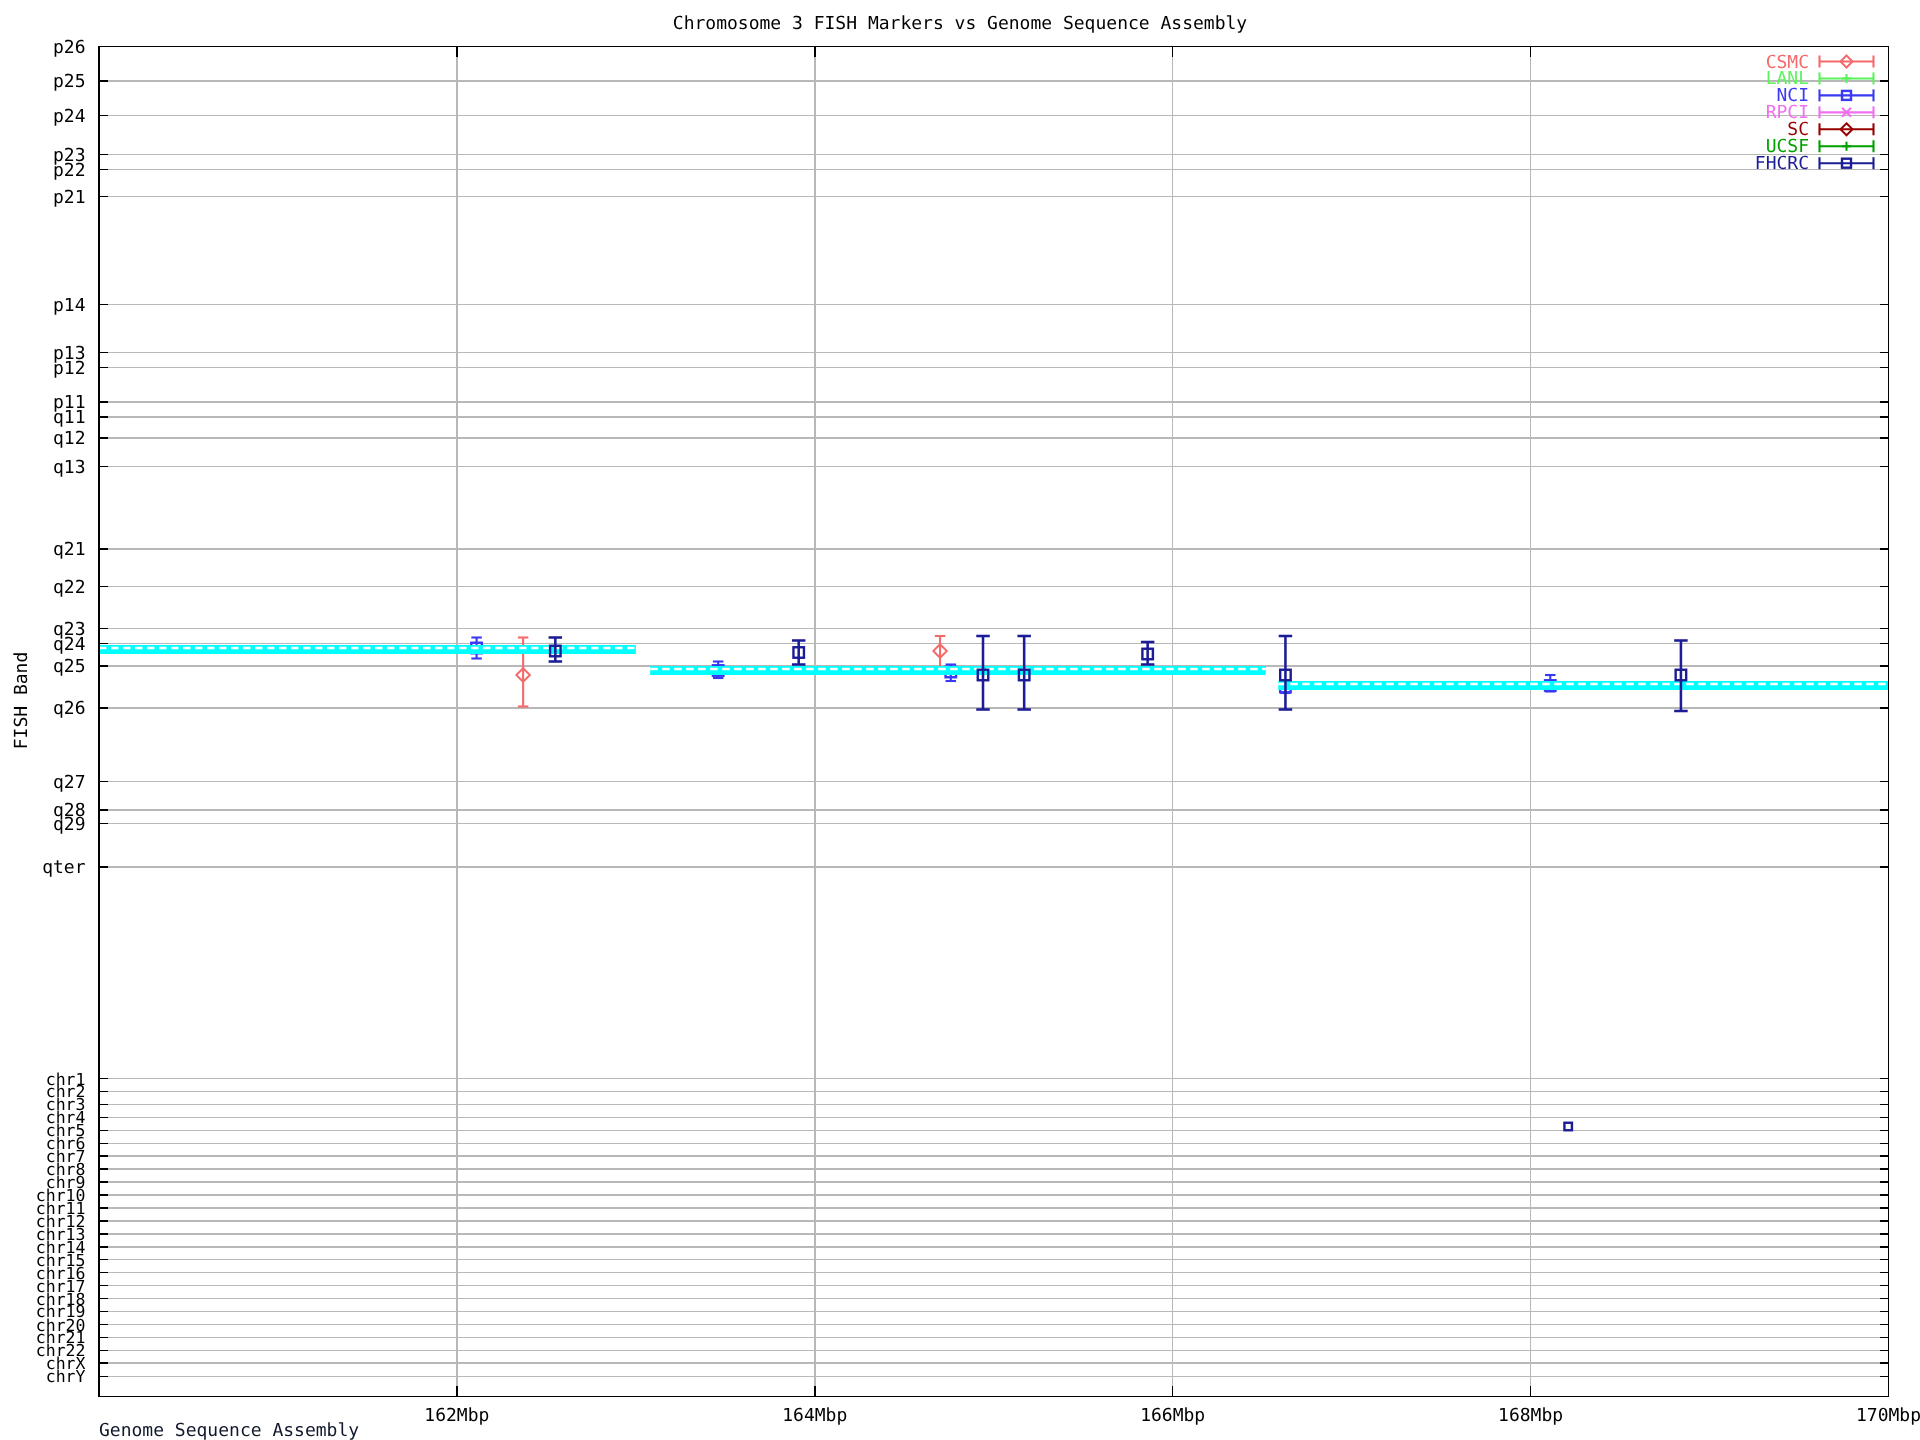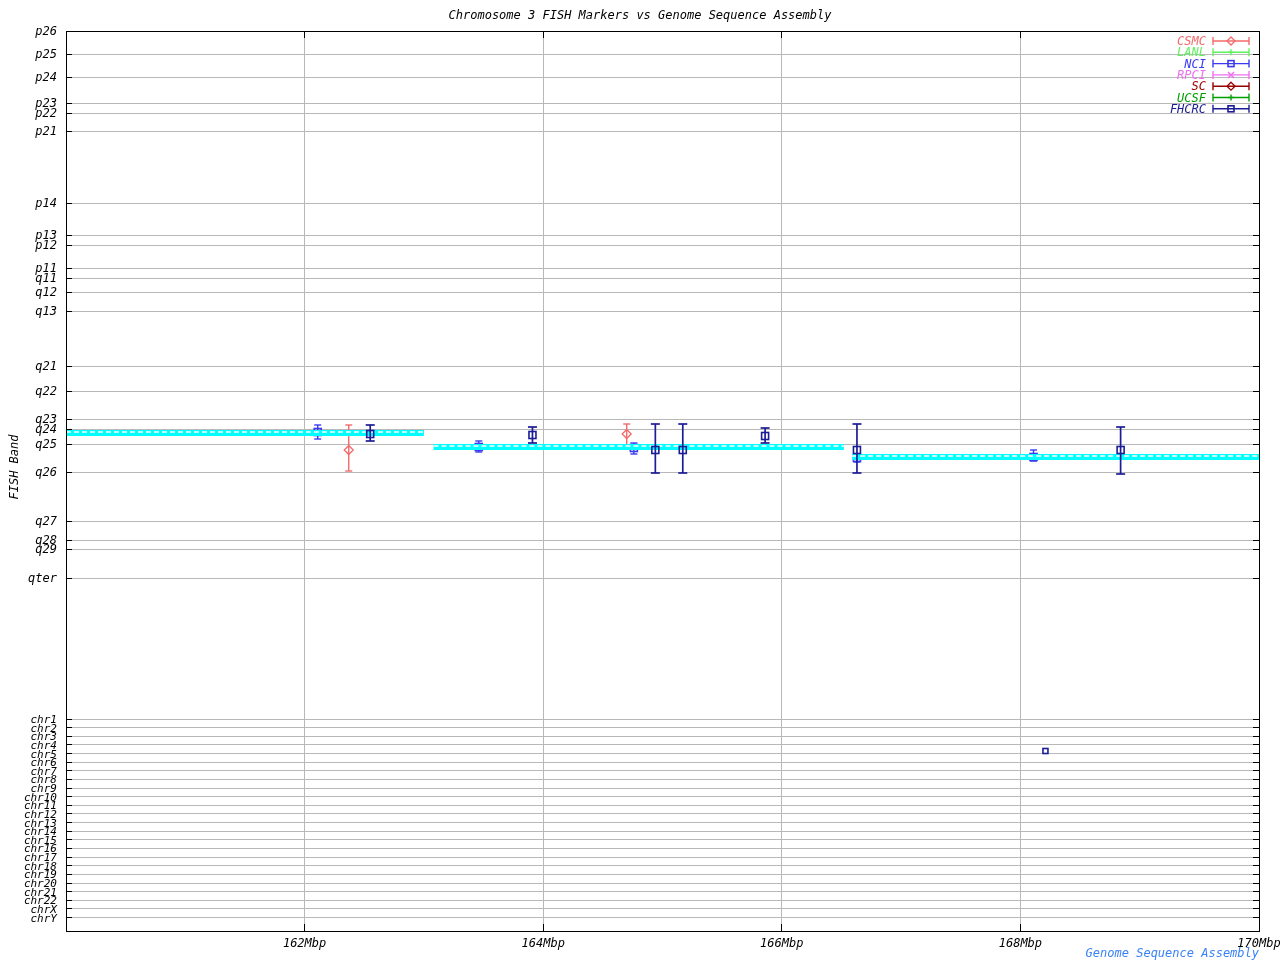--- a/index.html
+++ b/index.html
@@ -1,19 +1,19 @@
 <!DOCTYPE html>
 <html><head>
 <meta charset="utf-8">
 <style>
   html,body{margin:0;padding:0;background:#ffffff;}
   #stage{position:relative;width:1280px;height:960px;background:#ffffff;overflow:hidden;
-         font-family:"DejaVu Sans Mono","Liberation Mono",monospace;font-style:italic;}
+         font-family:"DejaVu Sans Mono","Liberation Mono",monospace;}
   .title{position:absolute;left:0;top:8px;width:1280px;text-align:center;font-size:12px;color:#000;}
-  .xlabel{position:absolute;left:66px;top:946px;width:1193px;text-align:right;font-size:12px;color:#3b82f6;}
+  .xlabel{position:absolute;left:66px;top:946px;width:1193px;text-align:left;font-size:12px;color:#0f172a;}
   .ylabel{position:absolute;left:-36px;top:460px;width:100px;text-align:center;font-size:12px;color:#000;
           transform:rotate(-90deg);transform-origin:50% 50%;}
   svg{position:absolute;left:0;top:0;}
   svg text{font-family:"DejaVu Sans Mono","Liberation Mono",monospace;fill:#000;}
 </style>
 </head>
 <body>
 
 <div id="stage">
   <div class="title">Chromosome 3 FISH Markers vs Genome Sequence Assembly</div>

